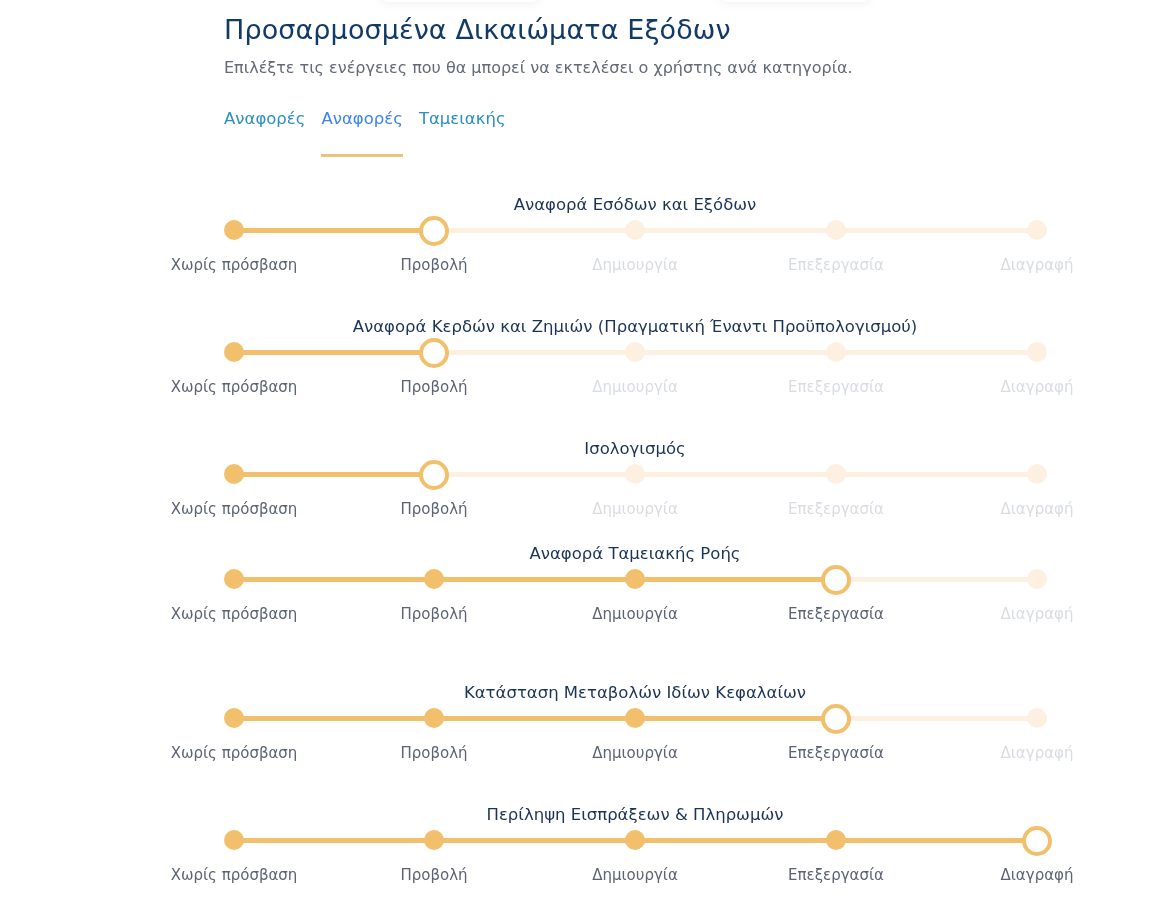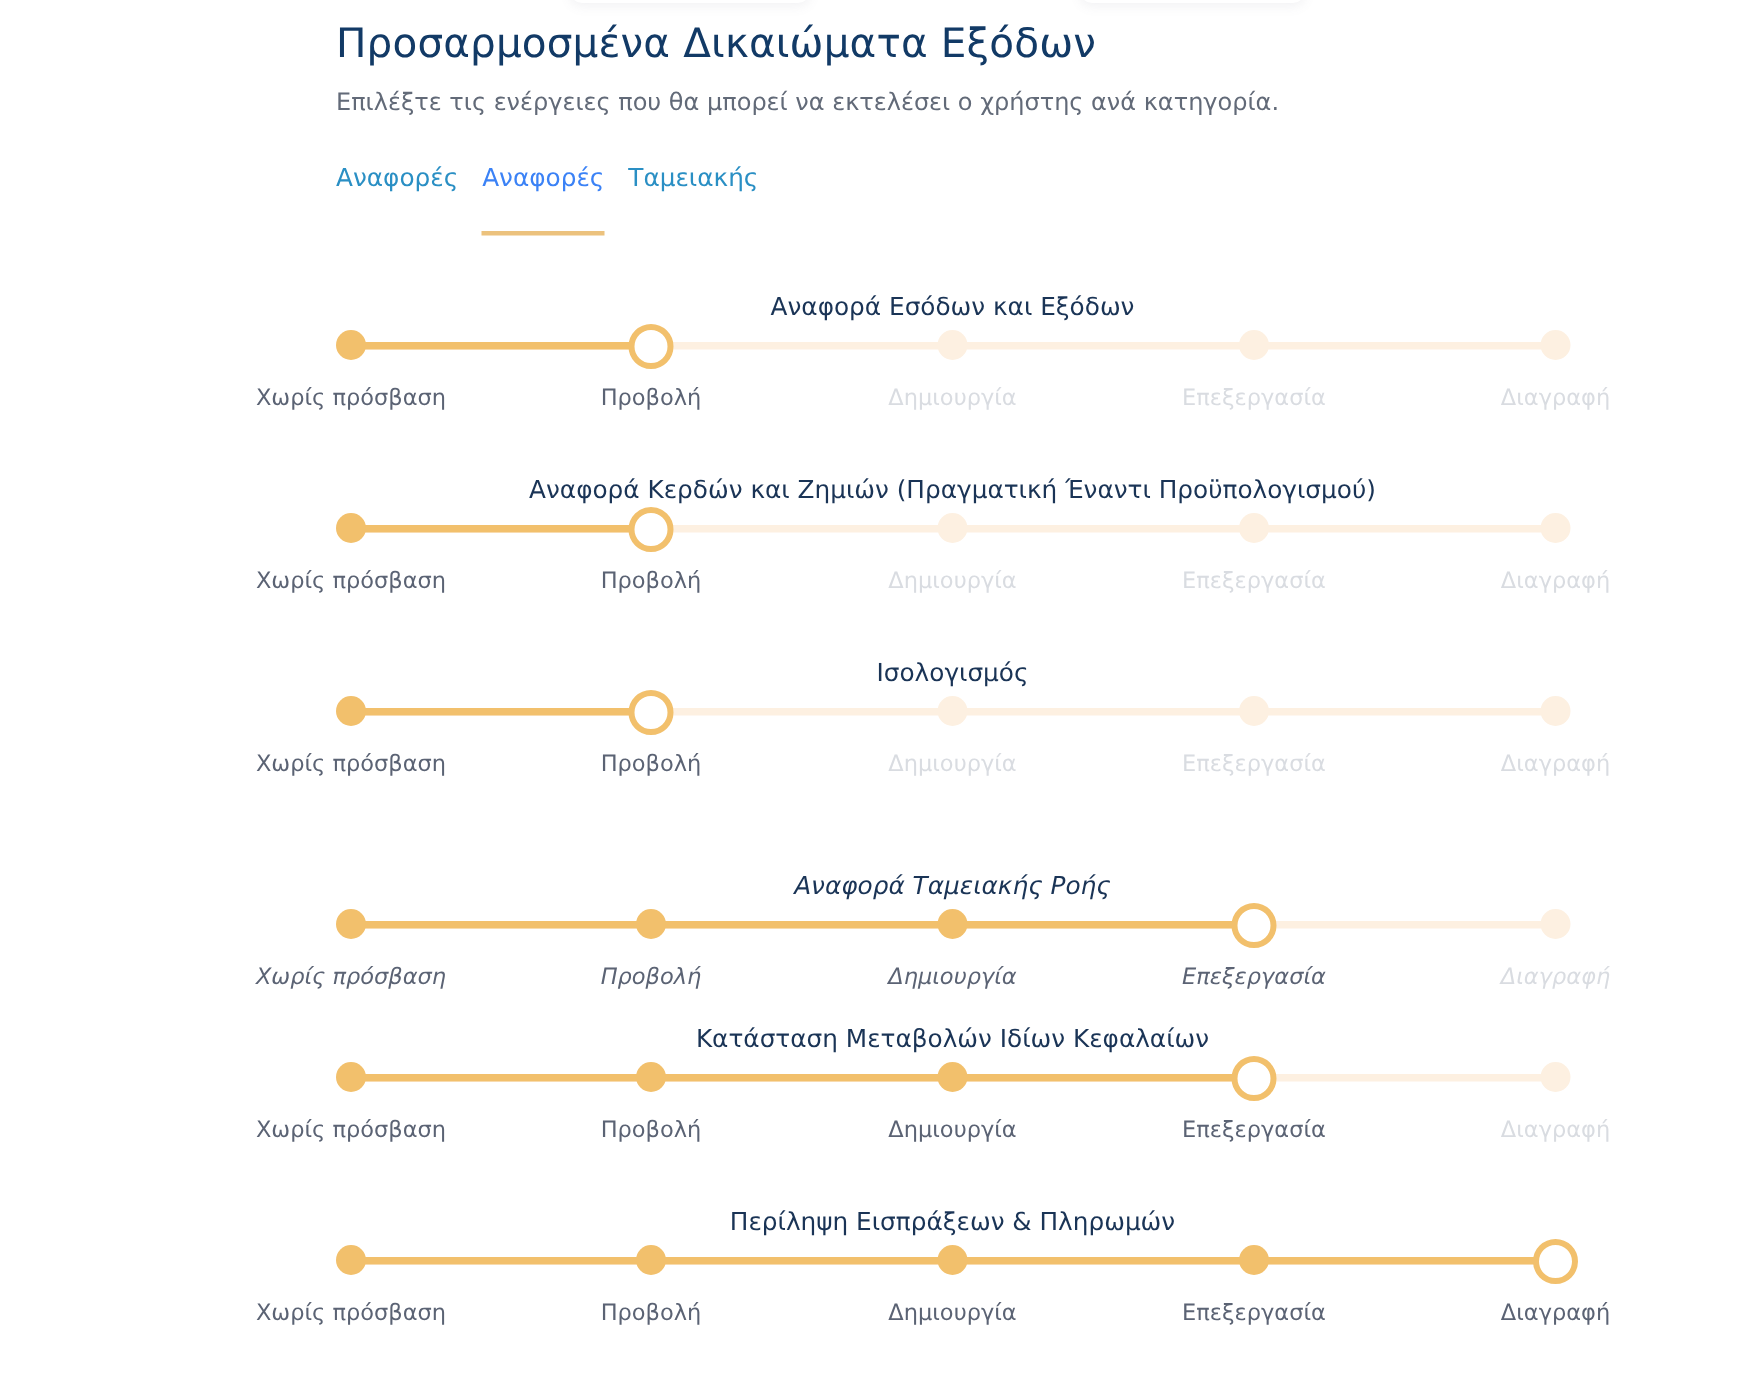--- a/index.html
+++ b/index.html
@@ -78,21 +78,21 @@
       <div class="stop-label on" style="left: 234px;">Χωρίς πρόσβαση</div>
       <div class="stop cur" style="left: 434px;"></div>
       <div class="stop-label on" style="left: 434px;">Προβολή</div>
       <div class="stop" style="left: 635px;"></div>
       <div class="stop-label" style="left: 635px;">Δημιουργία</div>
       <div class="stop" style="left: 836px;"></div>
       <div class="stop-label" style="left: 836px;">Επεξεργασία</div>
       <div class="stop" style="left: 1037px;"></div>
       <div class="stop-label" style="left: 1037px;">Διαγραφή</div>
     </div>
-    <div class="row" style="top: 581px; font-style: italic;">
+    <div class="row" style="top: 544px;">
       <div class="row-title">Αναφορά Ταμειακής Ροής</div>
       <div class="track-bg"></div>
       <div class="track-fill" style="width: 602px;"></div>
       <div class="stop on" style="left: 234px;"></div>
       <div class="stop-label on" style="left: 234px;">Χωρίς πρόσβαση</div>
       <div class="stop on" style="left: 434px;"></div>
       <div class="stop-label on" style="left: 434px;">Προβολή</div>
       <div class="stop on" style="left: 635px;"></div>
       <div class="stop-label on" style="left: 635px;">Δημιουργία</div>
       <div class="stop cur" style="left: 836px;"></div>

